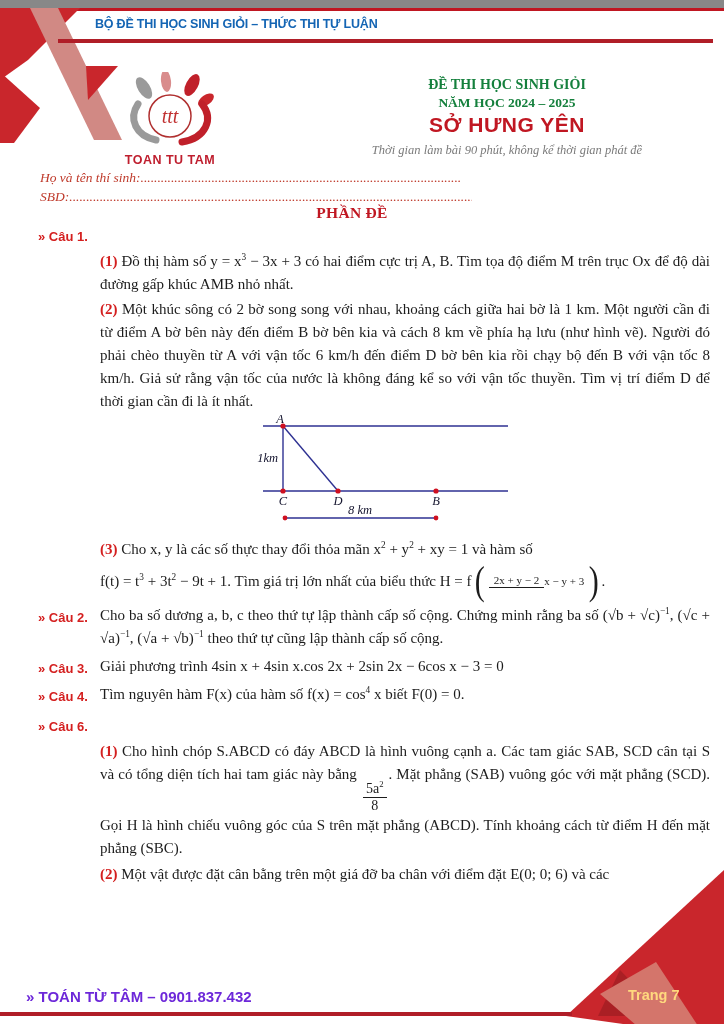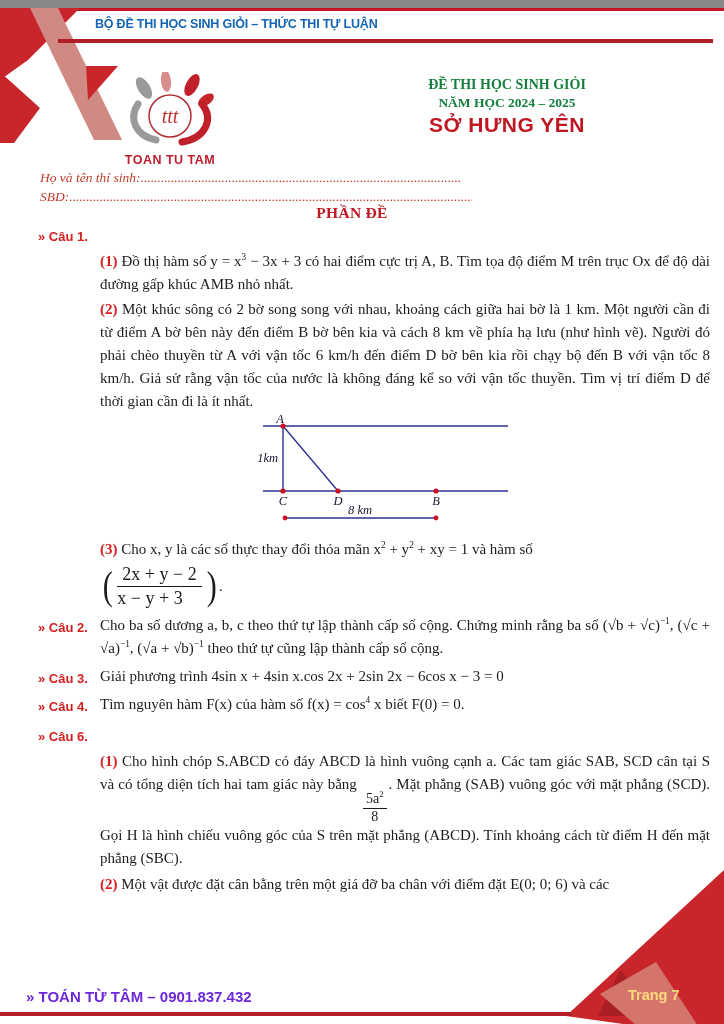--- a/index.html
+++ b/index.html
@@ -41,22 +41,22 @@
   
   .content { position:absolute; left:38px; top:215px; width:672px; line-height:23px; }
   .cau-row { display:flex; }
   .cau-label { flex:0 0 62px; font-family:"Liberation Sans","DejaVu Sans",sans-serif;
                font-weight:bold; font-size:13px; color:#d41f1f; padding-top:2px; white-space:nowrap; }
   .cau-body { flex:1; text-align:justify; }
   .sub { margin-left:62px; text-align:justify; }
   .qnum { color:#d41f1f; font-weight:bold; }
   sup { font-size:0.62em; line-height:0; }
   .formula-row { display:flex; align-items:center; margin-left:62px; }
-  .frac { display:inline-flex; flex-direction:column; text-align:left; line-height:1.15;
-          font-size:18px; padding:0 2px; }
+  .frac { display:inline-flex; flex-direction:row; text-align:right; line-height:1.15;
+          font-size:11px; padding:0 2px; }
   .frac .num { border-bottom:1.2px solid #1c1c1c; padding:0 5px 1px; display:block; }
   .frac .den { padding-top:1px; display:block; }
   .paren { font-size:40px; font-weight:400; line-height:0.85; margin:0 1px; transform:scaleX(0.75); }
   .ifrac { display:inline-flex; flex-direction:column; text-align:center; vertical-align:-14px;
            line-height:1.1; font-size:14px; margin:0 2px; }
   .ifrac .num { border-bottom:1.2px solid #1c1c1c; padding:0 3px 1px; }
   .figure-wrap { margin:2px 0 0 190px; }
   
   .footer-rule { position:absolute; left:0; top:1004px; width:572px; height:4px; background:#b01e28; }
   .footer-brand { position:absolute; left:26px; top:980px;
@@ -93,20 +93,21 @@
       <circle cx="52" cy="44" r="21" stroke="#b03030" stroke-width="1.5" fill="#fff"></circle>
       <text x="52" y="51" text-anchor="middle" font-size="20" font-style="italic" font-family="Liberation Serif, DejaVu Serif, serif" fill="#c03030">ttt</text>
     </svg>
     <div class="logo-name">TOAN TU TAM</div>
   </div>
 
   <div class="title-block">
     <div class="title-line">ĐỀ THI HỌC SINH GIỎI</div>
     <div class="title-line" style="font-size:13.5px">NĂM HỌC 2024 – 2025</div>
     <div class="dept-line">SỞ HƯNG YÊN</div>
+    <div class="time-note">Thời gian làm bài 90 phút, không kể thời gian phát đề</div>
   </div>
 
   <div class="student name"><span>Họ và tên thí sinh:</span><span>..........................................................................................................................................</span></div>
   <div class="student sbd"><span>SBD:</span><span>..............................................................................................................................................................</span></div>
 
   <div class="section-title">PHẦN ĐỀ</div>
 
   <div class="content">
 
     <div class="cau-row">
@@ -143,20 +144,21 @@
           <text x="132" y="99" text-anchor="middle">8 km</text>
         </g>
       </svg>
     </div>
 
     <p class="sub" style="margin-top:2px">
       <span class="qnum">(3)</span>
       <span>Cho x, y là các số thực thay đổi thỏa mãn x<sup>2</sup> + y<sup>2</sup> + xy = 1 và hàm số</span>
     </p>
     <div class="formula-row" style="margin-top:3px">
+      <span>f(t) = t<sup>3</sup> + 3t<sup>2</sup> − 9t + 1. Tìm giá trị lớn nhất của biểu thức H = f</span>
       <span class="paren">(</span>
       <span class="frac">
         <span class="num">2x + y − 2</span>
         <span class="den">x − y + 3</span>
       </span>
       <span class="paren">)</span>
       <span>.</span>
     </div>
 
     <div class="cau-row" style="margin-top:6px">

